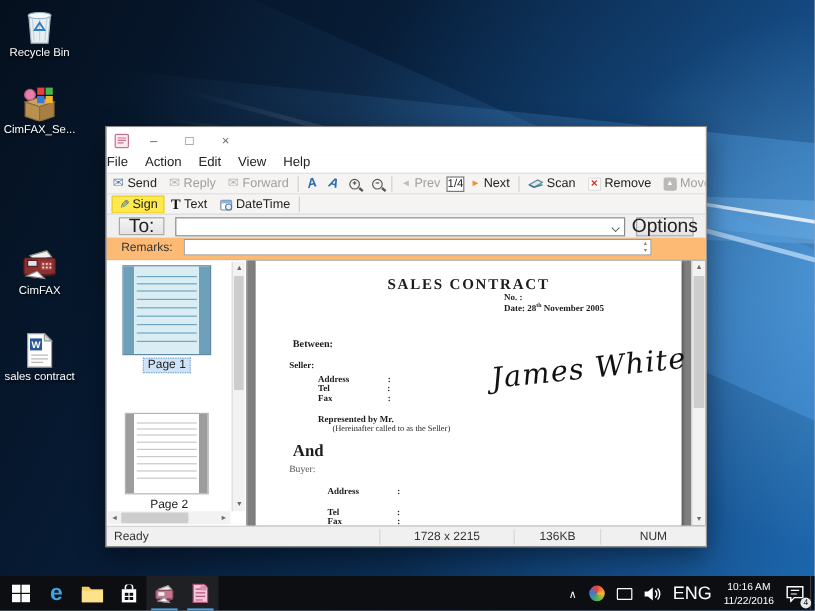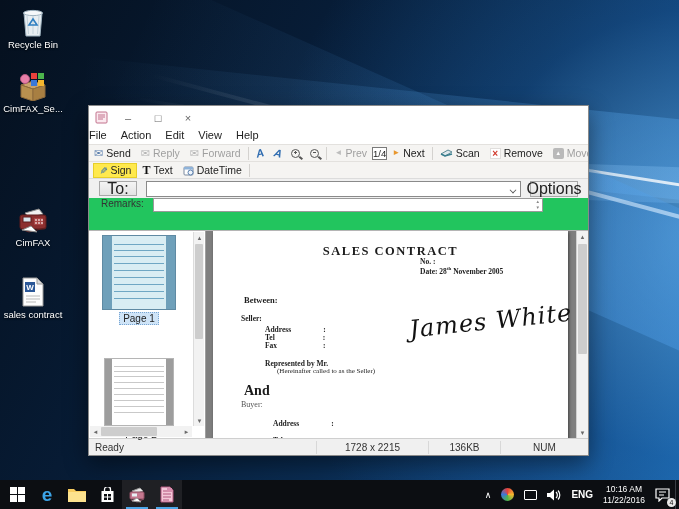--- a/index.html
+++ b/index.html
@@ -62,21 +62,21 @@
   .ttool { font-family:"Liberation Serif", serif; font-weight:bold; font-size:12px; color:#111; }
   .calico { display:inline-block; }
 
   .torow { height:20px; background:#f0f0f0; border-top:1px solid #dcdcdc; display:flex; align-items:center; padding:0 10px; gap:9px; flex:0 0 auto; }
   .btn { background:linear-gradient(#f4f4f4,#e3e3e3); border:1px solid #a8a8a8; font-size:16px; color:#222;
     display:flex; align-items:center; justify-content:center; }
   .tobtn { width:38px; height:15px; }
   .combo { flex:1; height:16px; background:#fff; border:1px solid #8a8a8a; position:relative; }
   .combo .chev { position:absolute; right:4px; top:5px; width:6px; height:6px; border-right:1.4px solid #555; border-bottom:1.4px solid #555; transform:rotate(45deg) scale(.8); }
   .optbtn { width:48px; height:16px; }
-  .remrow { height:32px; background:#22c55e; display:flex; padding:0 10px 2px 12px; gap:8px; flex:0 0 auto; }
+  .remrow { height:18px; background:#fdba74; display:flex; align-items:center; padding:0 10px 2px 12px; gap:8px; flex:0 0 auto; }
   .remlbl { font-size:10px; color:#333; width:44px; }
   .reminput { width:390px; height:14px; background:#fff; border:1px solid #9a9a9a; position:relative; }
   .spin { position:absolute; right:2px; top:1px; display:flex; flex-direction:column; gap:1px; color:#888; font-size:4.5px; line-height:1; }
 
   .content { flex:1; display:flex; border-top:1px solid #b5b5b5; min-height:0; }
   .thumbs { width:117px; background:#fff; border-right:1px solid #a0a0a0; position:relative; flex:0 0 auto; }
   .thumb1 { position:absolute; left:13px; top:4px; width:74px; height:75px; border:1px solid #5f8aa3;
     background:linear-gradient(90deg,#6fa0ba 0 9px, #d9edf3 9px calc(100% - 9px), #6fa0ba calc(100% - 9px));
   }
   .thumb1 .tl { position:absolute; left:11px; right:11px; height:1px; background:#6fa7c4; }
@@ -113,21 +113,21 @@
   .tbicon { width:30px; height:29px; display:flex; align-items:center; justify-content:center; position:relative; }
   .tbicon.active::after { content:""; position:absolute; bottom:0; left:4px; right:4px; height:2px; background:#4da6e8; }
   .tbicon.active { background:rgba(255,255,255,.08); }
   .tray { margin-left:auto; display:flex; align-items:center; height:100%; }
   .trayitem { display:flex; align-items:center; justify-content:center; height:100%; padding:0 5px; color:#fff; }
   .clock { flex-direction:column; font-size:8.5px; line-height:1.25; text-align:left; }
   .chevup { color:#fff; font-size:9px; }
   .ballico { width:13px; height:13px; border-radius:50%;
     background:conic-gradient(#e8413c, #f5b62e 90deg, #4cb44c 180deg, #3b78d8 270deg, #e8413c); }
   .monico { width:13px; height:10px; border:1.5px solid #fff; border-radius:1px; }
-  .lang { font-size:10px; font-weight:bold; }
+  .lang { font-size:15px; font-weight:normal; }
   .notif { position:relative; }
   .badge { position:absolute; right:-1px; bottom:2px; width:9px; height:9px; border-radius:50%; background:#e8e8e8;
     color:#111; font-size:7px; display:flex; align-items:center; justify-content:center; }
   .showdesk { width:4px; height:100%; border-left:1px solid #3a3d44; }
 </style>
 </head>
 <body>
 
 <div class="desktop">
   <div class="beam beam1"></div>

